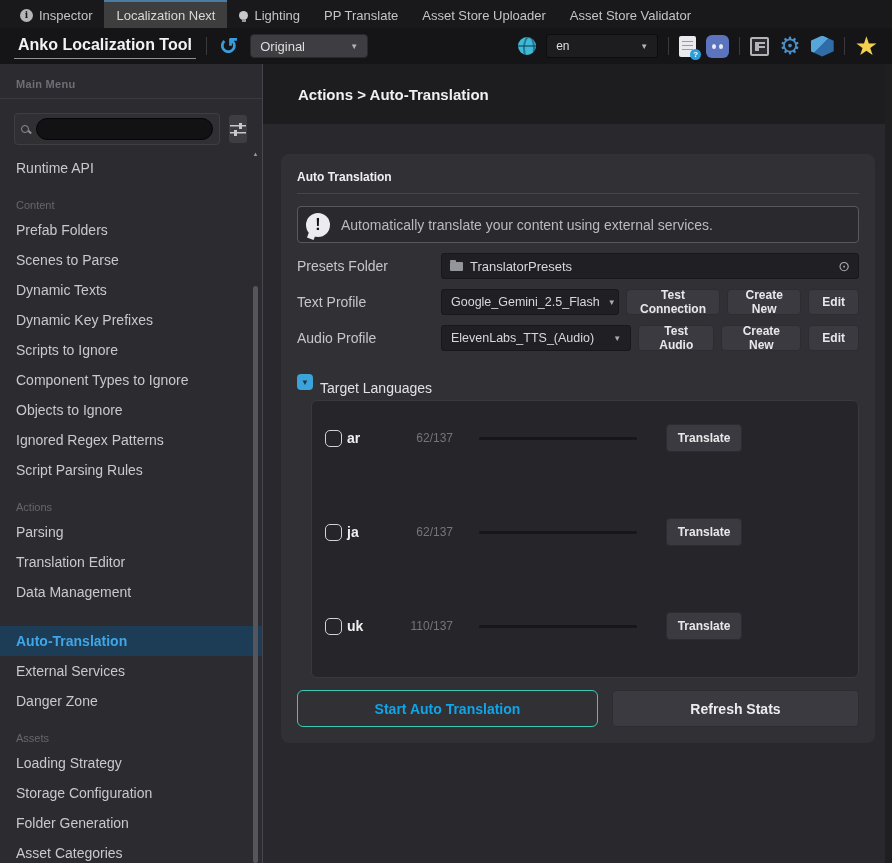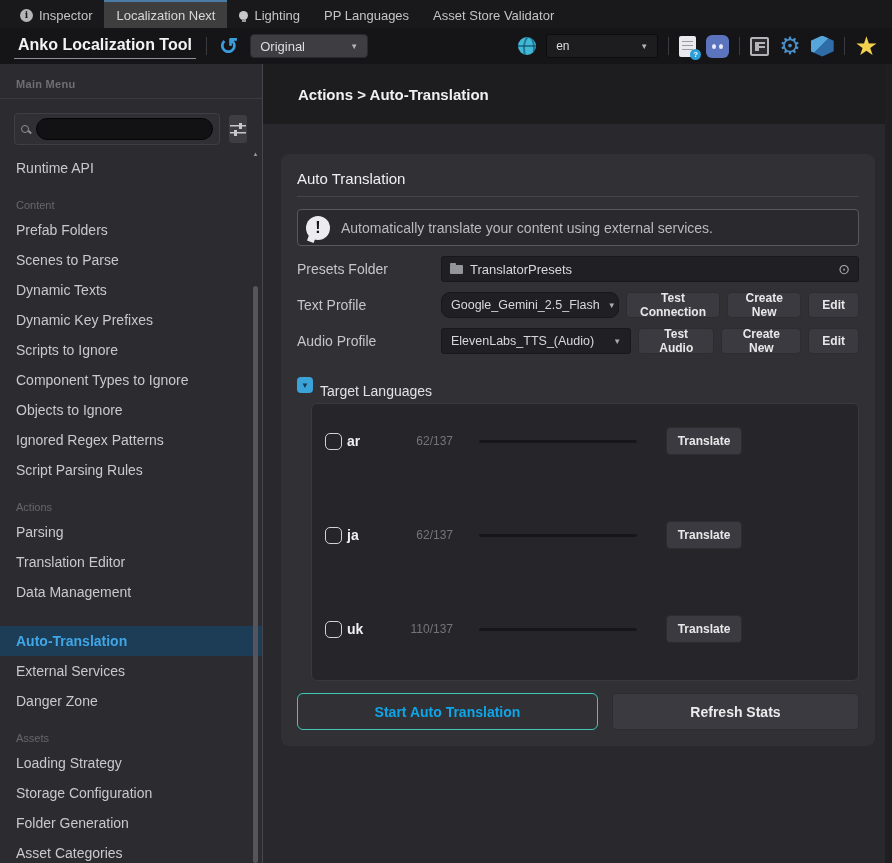--- a/index.html
+++ b/index.html
@@ -67,35 +67,35 @@
   .side-scroll { position:absolute; right:3px; top:86px; bottom:0; width:7px; }
   .scroll-up { position:absolute; top:0; left:0; width:7px; text-align:center; color:#9a9a9e; font-size:6px; line-height:8px; }
   .side-thumb { position:absolute; left:1px; top:136px; bottom:0; width:5px; border-radius:3px; background:#55555b; }
   
   .main { position:relative; flex:1; background:#29292d; }
   .breadcrumb-bar { height:60px; background:#1d1d20; display:flex; align-items:center; padding-left:35px; }
   .breadcrumb { font-size:15px; font-weight:bold; color:#f0f0f2; }
   .main-scroll { position:absolute; right:0; top:0; bottom:0; width:7px; background:#1f1f22; }
   
   .card { margin:30px 15px 0 18px; width:594px; background:#303035; border-radius:8px; padding:16px; }
-  .card-title { font-size:15px; font-weight:normal; color:#f0f0f2; padding-bottom:9px; border-bottom:1px solid #45454b; }
+  .card-title { font-size:12px; font-weight:bold; color:#f0f0f2; padding-bottom:9px; border-bottom:1px solid #45454b; }
   .info-box { display:flex; align-items:center; gap:11px; margin-top:12px; height:37px; background:#2a2a2e; border:1px solid #58585e; border-radius:4px; padding:0 8px; }
   .bubble-icon { position:relative; width:24px; height:24px; flex:none; border-radius:50%; background:#ececf0; color:#141416; font-weight:bold; font-size:16px; display:flex; align-items:center; justify-content:center; }
   .bubble-icon::after { content:""; position:absolute; left:2px; bottom:-2px; width:7px; height:7px; background:#ececf0; transform:rotate(20deg); }
   .info-text { font-size:14px; color:#b9b9be; }
   .frow { display:flex; align-items:center; margin-top:10px; }
   .flabel { width:144px; flex:none; font-size:14px; color:#c5c5ca; }
   .obj-field { flex:1; display:flex; align-items:center; gap:7px; height:26px; background:#202024; border:1px solid #18181b; border-radius:3px; padding:0 8px; cursor:pointer; }
   .folder-glyph { position:relative; width:13px; height:9px; background:#94949b; border-radius:1px; flex:none; }
   .folder-glyph::before { content:""; position:absolute; left:0; top:-2px; width:6px; height:2px; background:#94949b; border-radius:1px 1px 0 0; }
   .obj-text { flex:1; font-size:13px; color:#d8d8dc; }
   .picker-icon { color:#ababb0; font-size:14px; line-height:1; cursor:pointer; }
   .sel { display:flex; align-items:center; justify-content:space-between; height:26px; background:#202024; border:1px solid #18181b; border-radius:3px; padding:0 9px; font-size:12.5px; color:#d8d8dc; cursor:pointer; }
   .sel .caret { font-size:8px; color:#ababb0; margin-left:8px; }
-  .sel-text-profile { width:178px;border-radius:9px; } .sel-audio-profile { width:210px;align-items:center; }
+  .sel-text-profile { width:178px; } .sel-audio-profile { width:210px;align-items:center; }
   .btn { height:26px; background:#3a3a40; border:1px solid #2c2c31; border-radius:4px; color:#e8e8ea; font-size:12px; font-weight:bold; padding:0 13px; display:inline-flex; align-items:center; cursor:pointer; font-family:inherit; }
   .btn-group { display:flex; gap:7px; margin-left:7px; }
   .foldout-row { display:flex; align-items:center; gap:7px; margin-top:17px; }
   .foldout-icon { width:16px; height:16px; border-radius:4px; background:#3ba3d8; color:#143a52; font-size:8px; display:flex; align-items:center; justify-content:center; cursor:pointer; }
   .foldout-label { font-size:14px; color:#e2e2e6;margin-top:12px; }
   .lang-panel { margin-top:4px; margin-left:14px; background:#26262a; border:1px solid #39393e; border-radius:6px; padding:23px 14px 10px 13px; }
   .lang-row { display:flex; align-items:center; height:28px; margin-bottom:66px; }
   .lang-row:last-child { margin-bottom:27px; }
   .checkbox { width:17px; height:17px; border:1.5px solid #d2d2d8; border-radius:5px; background:transparent; flex:none; cursor:pointer; }
   .lang-code { font-size:14px; font-weight:bold; color:#f0f0f2; margin-left:5px; width:38px; }
@@ -118,21 +118,24 @@
       <span>Inspector</span>
     </div>
     <div class="tab active">
       <span>Localization Next</span>
     </div>
     <div class="tab">
       <span class="bulb-glyph"></span>
       <span>Lighting</span>
     </div>
     <div class="tab">
-      <span>PP Languages</span>
+      <span>PP Translate</span>
+    </div>
+    <div class="tab">
+      <span>Asset Store Uploader</span>
     </div>
     <div class="tab">
       <span>Asset Store Validator</span>
     </div>
   </div>
 
   <div class="header">
     <div class="app-title">Anko Localization Tool</div>
     <div class="vdiv"></div>
     <span class="undo-icon">↺</span>

